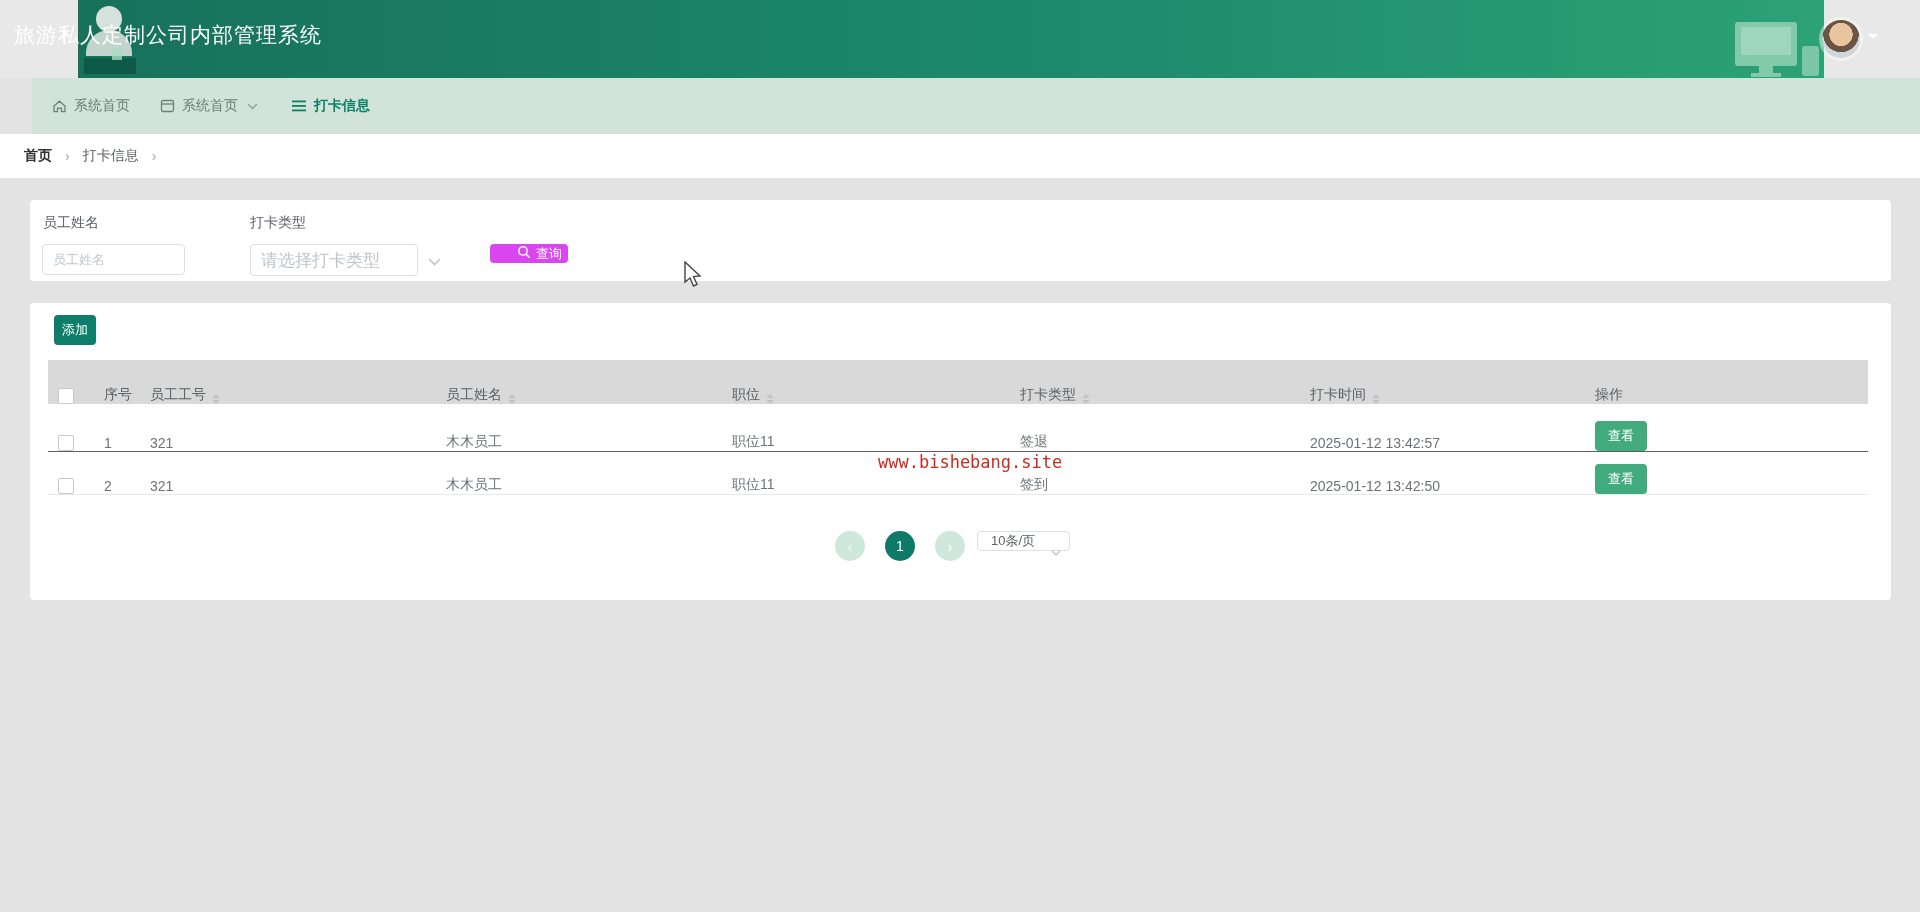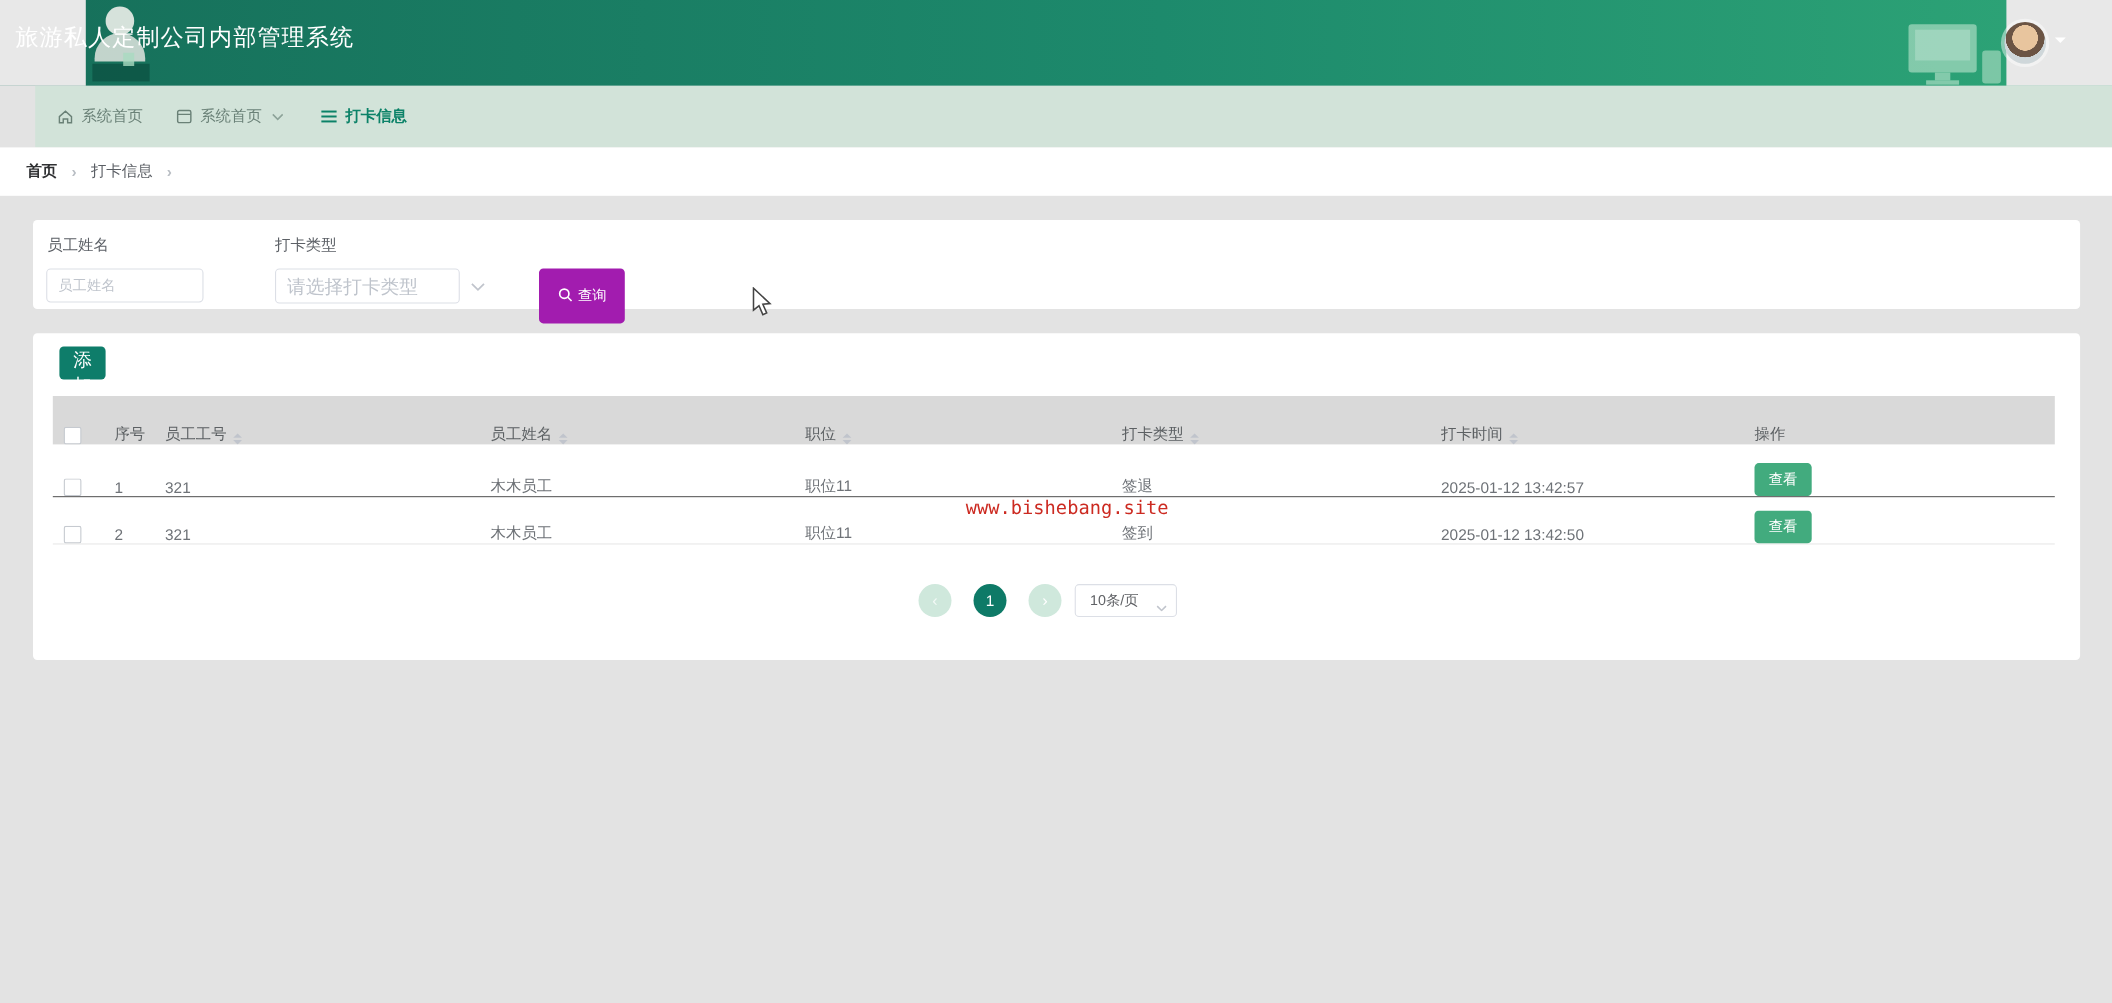--- a/index.html
+++ b/index.html
@@ -66,25 +66,25 @@
   .text-input{position:absolute;left:12px;top:44px;width:143px;height:31px;box-sizing:border-box;
     border:1px solid #dcdfe6;border-radius:4px;padding:0 10px;font-size:13px;color:#606266;
     font-family:"Liberation Sans","DejaVu Sans",sans-serif;outline:none;background:#fff;}
   .text-input::placeholder{color:#bfc4cc;}
   .select-box{position:absolute;left:220px;top:44px;width:168px;height:32px;box-sizing:border-box;
     border:1px solid #dcdfe6;border-radius:4px;display:flex;align-items:center;padding:0 10px;
     font-size:17px;color:#bfc4cc;background:#fff;cursor:pointer;}
   .select-caret{position:absolute;left:398px;top:52px;}
   .btn{border:none;border-radius:4px;color:#fff;cursor:pointer;
     font-family:"Liberation Sans","DejaVu Sans",sans-serif;}
-  .btn-query{position:absolute;left:460px;top:44px;width:78px;height:50px;background:#a21caf;
-    font-size:13px;display:flex;align-items:center;justify-content:center;gap:5px;}
-
-  
-  .btn-add{position:absolute;left:24px;top:12px;width:42px;height:30px;background:#0e7d6a;font-size:17px;}
+  .btn-query{position:absolute;left:460px;top:44px;width:78px;height:19px;background:#d946ef;
+    font-size:13px;display:flex;align-items:center;justify-content:flex-end;gap:5px;}
+
+  
+  .btn-add{position:absolute;left:24px;top:12px;width:42px;height:30px;background:#0e7d6a;font-size:13px;}
   .tbl{position:absolute;left:18px;top:57px;width:1820px;font-size:14px;color:#6e7277;}
   .trow{display:flex;align-items:flex-end;}
   .thead{height:44px;background:#d9d9d9;color:#5c6063;font-weight:500;}
   .row1{height:47px;border-bottom:1px solid #5f5f5f;}
   .row2{height:42px;border-bottom:1px solid #e8e8e8;}
   .cell{box-sizing:border-box;padding-left:14px;overflow:hidden;white-space:nowrap;}
   .c-check{width:36px;padding:0;display:flex;justify-content:center;}
   .c-no{width:52px;padding-left:20px;}
   .c-empno{width:296px;}
   .c-name{width:286px;}
@@ -99,21 +99,21 @@
   .sort .down{border-top-color:#c0c4cc;border-bottom-width:0;}
   .btn-view{width:52px;height:30px;background:#42ab7e;font-size:13px;}
 
   
   .pager-btn{position:absolute;top:228px;width:30px;height:30px;border-radius:50%;
     background:#cfe8dc;color:#ffffff;font-size:15px;display:flex;align-items:center;justify-content:center;
     cursor:pointer;user-select:none;}
   .pager-prev{left:805px;color:rgba(255,255,255,.75);}
   .pager-page{left:855px;background:#0e7a67;font-size:14px;}
   .pager-next{left:905px;}
-  .size-select{position:absolute;left:947px;top:228px;width:93px;height:30px;box-sizing:border-box;
+  .size-select{position:absolute;left:947px;top:228px;width:93px;height:20px;box-sizing:border-box;
     border:1px solid #dcdfe6;border-radius:4px;background:#fff;display:flex;align-items:center;
     padding:0 22px 0 13px;font-size:13px;color:#606266;cursor:pointer;}
   .size-caret{position:absolute;right:8px;top:12px;}
 
   
   .watermark{position:absolute;left:878px;top:452px;font-family:"DejaVu Sans Mono","Liberation Mono",monospace;
     font-size:17px;color:#cc2a21;z-index:30;letter-spacing:0px;}
   .cursor{position:absolute;left:683px;top:261px;z-index:40;}
 </style>
 </head>

